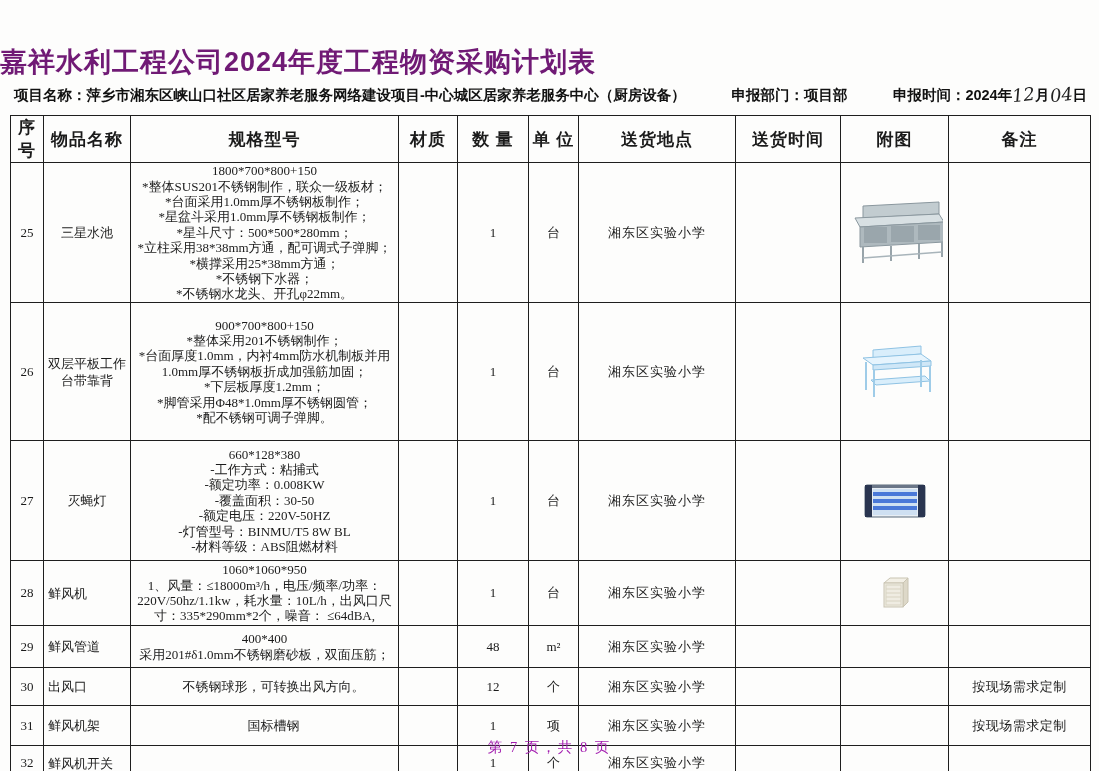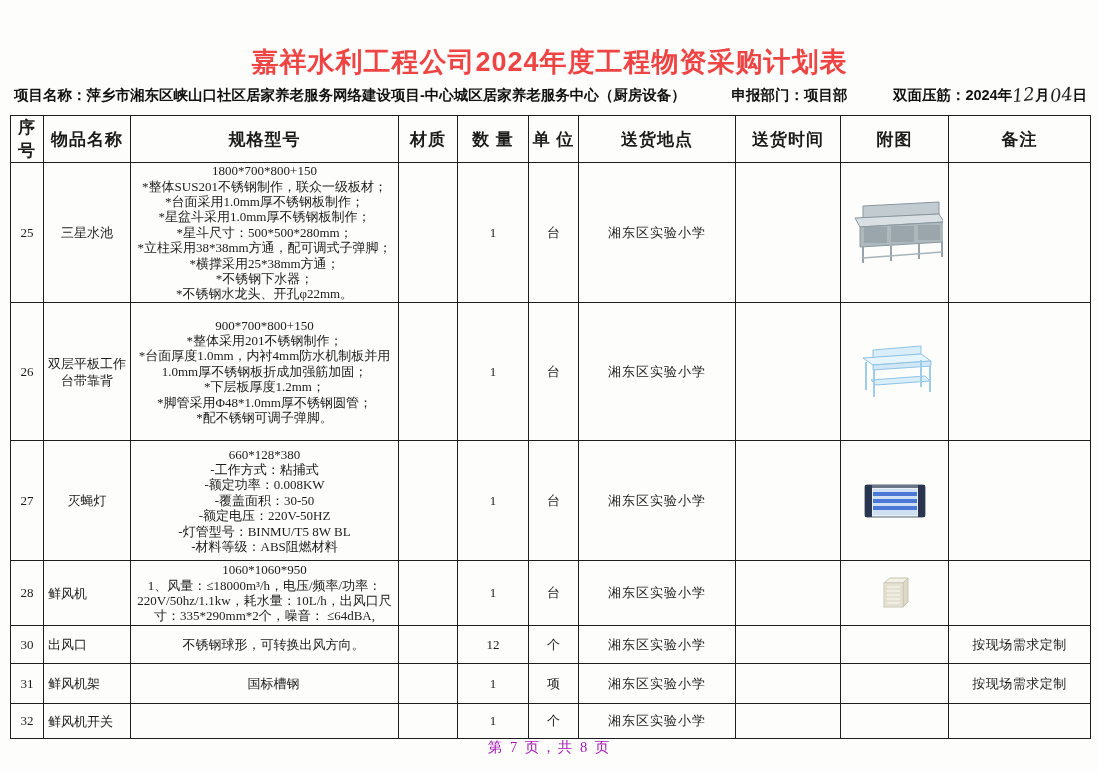--- a/index.html
+++ b/index.html
@@ -7,24 +7,24 @@
   body {
     width:1099px; height:771px;
     background:#fdfdfc;
     position:relative;
     font-family:"Liberation Serif", serif;
     color:#1b1b1b;
     overflow:hidden;
   }
   .page-title {
     position:absolute; top:44px; left:0; width:100%;
-    text-align:center;
+    text-align:left;
     font-family:"Liberation Sans", sans-serif;
     font-weight:bold; font-size:27px; letter-spacing:1px;
-    color:#ef4444;
+    color:#701a75;
   }
   .info-line {
     position:absolute; top:86px; left:14px; width:1073px;
     display:flex; justify-content:space-between; align-items:flex-end;
     font-family:"Liberation Sans", sans-serif;
     font-weight:bold; font-size:14.5px; white-space:nowrap;
     color:#111;
   }
   .hw {
     display:inline-block;
@@ -79,21 +79,21 @@
   .att-svg { display:block; margin:0 auto; }
 </style>
 </head>
 <body>
 
 <div class="page-title">嘉祥水利工程公司2024年度工程物资采购计划表</div>
 
 <div class="info-line">
   <span><span>项目名称：</span><span>萍乡市湘东区峡山口社区居家养老服务网络建设项目-中心城区居家养老服务中心（厨房设备）</span></span>
   <span><span>申报部门：</span><span>项目部</span></span>
-  <span><span>双面压筋：</span><span>2024年</span><span class="hw">12</span><span>月</span><span class="hw">04</span><span>日</span></span>
+  <span><span>申报时间：</span><span>2024年</span><span class="hw">12</span><span>月</span><span class="hw">04</span><span>日</span></span>
 </div>
 
 <table class="main">
   <colgroup>
     <col style="width:33px">
       <col style="width:87px">
       <col style="width:268px">
       <col style="width:59px">
       <col style="width:71px">
       <col style="width:50px">
@@ -228,20 +228,33 @@
         <rect x="6" y="9" width="15" height="20" fill="none" stroke="#d8d3c2" stroke-width="1"></rect>
         <line x1="6" y1="13" x2="21" y2="13" stroke="#d8d3c2" stroke-width="1"></line>
         <line x1="6" y1="17" x2="21" y2="17" stroke="#d8d3c2" stroke-width="1"></line>
         <line x1="6" y1="21" x2="21" y2="21" stroke="#d8d3c2" stroke-width="1"></line>
         <line x1="6" y1="25" x2="21" y2="25" stroke="#d8d3c2" stroke-width="1"></line>
       </svg>
     </td>
     <td class="c-remark"></td>
   </tr>
 
+  <tr class="r29">
+    <td class="c-no">29</td>
+    <td class="c-name left">鲜风管道</td>
+    <td class="c-spec">400*400
+采用201#δ1.0mm不锈钢磨砂板，双面压筋；</td>
+    <td class="c-mat"></td>
+    <td class="c-qty">48</td>
+    <td class="c-unit">m²</td>
+    <td class="c-loc">湘东区实验小学</td>
+    <td class="c-time"></td>
+    <td class="c-img"></td>
+    <td class="c-remark"></td>
+  </tr>
 
   <tr class="r30">
     <td class="c-no">30</td>
     <td class="c-name left">出风口</td>
     <td class="c-spec single">不锈钢球形，可转换出风方向。</td>
     <td class="c-mat"></td>
     <td class="c-qty">12</td>
     <td class="c-unit">个</td>
     <td class="c-loc">湘东区实验小学</td>
     <td class="c-time"></td>

